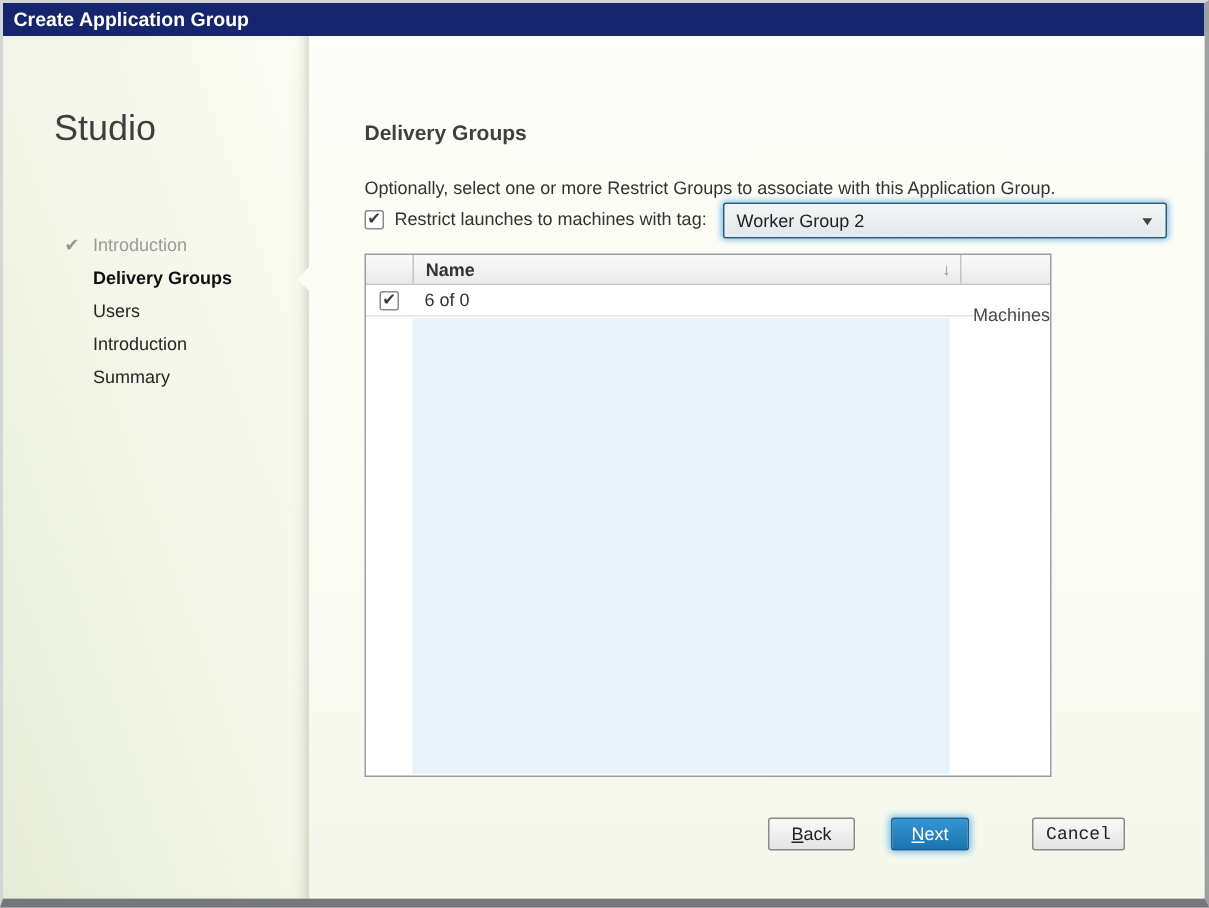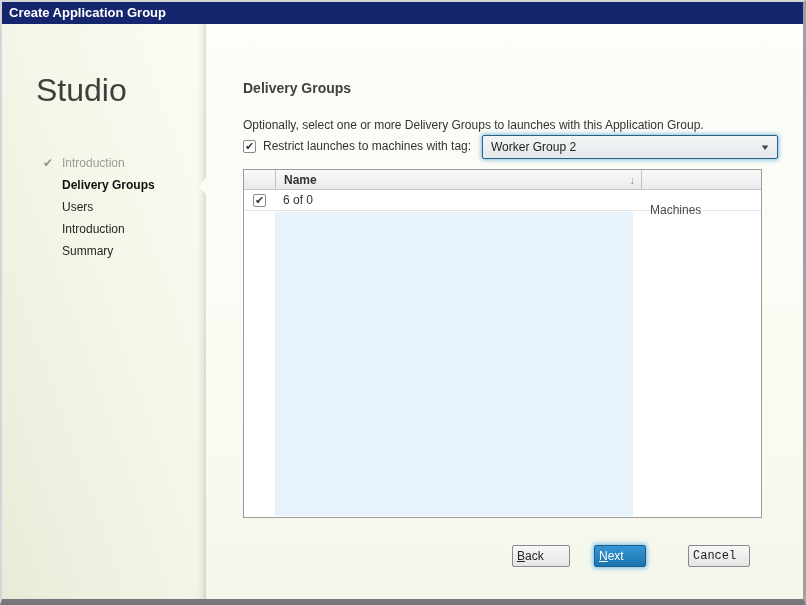--- a/index.html
+++ b/index.html
@@ -15,21 +15,21 @@
     font-size:13px;font-weight:bold;line-height:22px;padding-left:7px;
   }
   .body{flex:1;display:flex;position:relative;}
   
   .sidebar{
     position:relative;width:204px;flex:0 0 204px;
     background:linear-gradient(to bottom left,#fbfcf4 0%,#f2f5e6 55%,#e7ecd8 100%);
     box-shadow:inset -8px 0 10px -8px rgba(90,100,70,.40);
   }
   .brand{
-    position:absolute;left:34px;top:48px;font-size:32px;color:#3f3f3f;letter-spacing:0;
+    position:absolute;left:34px;top:48px;font-size:24px;color:#3f3f3f;letter-spacing:0;
   }
   .steps{position:absolute;left:0;top:128px;right:0;list-style:none;margin:0;padding:0;}
   .steps li{position:relative;height:22px;line-height:22px;font-size:12px;padding-left:60px;color:#262626;}
   .steps li.done{color:#9b9b9b;}
   .steps li.current{font-weight:bold;color:#101010;}
   .step-check{
     position:absolute;left:38px;top:0;width:16px;text-align:center;
     color:#8f9a8f;font-size:12px;
   }
   
@@ -55,21 +55,21 @@
     background:linear-gradient(to bottom,#f5f6f6,#e3e7ea);
     border:1px solid #2f5d80;border-radius:2px;
     box-shadow:0 0 4px 1px #7fbfe3;
     outline:1px dotted #e8f4fb;outline-offset:-3px;
     display:flex;align-items:center;font-size:12px;color:#222;padding:0 8px;cursor:default;
   }
   .combo .combo-value{flex:1;}
   .combo .arrow{font-size:8px;color:#444;transform:scaleX(1.4);}
   
   .dg-table{
-    position:absolute;left:37px;top:145px;width:519px;height:349px;box-sizing:border-box;
+    position:absolute;left:37px;top:145px;width:458px;height:349px;box-sizing:border-box;
     border:1px solid #9c9c9c;background:#fff;
   }
   .dg-header{
     display:flex;height:20px;box-sizing:border-box;
     background:linear-gradient(to bottom,#fafafa,#eaeaea);
     border-bottom:1px solid #c6c6c6;font-size:12px;
   }
   .dg-header .col-cb{width:31px;border-right:1px solid #c3c3c3;}
   .dg-header .col-name{
     width:357px;border-right:1px solid #c3c3c3;display:flex;align-items:center;
@@ -90,21 +90,21 @@
   }
   
   .footer{
     position:absolute;left:0;right:0;top:520px;height:24px;
     display:flex;justify-content:flex-end;align-items:center;padding-right:53px;
   }
   .btn{
     height:22px;box-sizing:border-box;border:1px solid #8a8a8a;border-radius:2px;
     background:linear-gradient(to bottom,#f9f9f9,#e4e4e4);
     font-family:"Liberation Sans",sans-serif;font-size:12px;color:#222;
-    display:flex;align-items:center;cursor:default;padding:0 4px;
+    display:flex;align-items:center;justify-content:center;cursor:default;padding:0 4px;
   }
   .btn .btn-label{display:block;}
   .btn.mnemonic .btn-label::first-letter{text-decoration:underline;}
   .btn-back{min-width:58px;margin-right:24px;}
   .btn-next{
     min-width:52px;margin-right:42px;border:1px solid #1a608f;color:#fff;
     background:linear-gradient(to bottom,#3595d3,#1b74ae);
     box-shadow:0 0 5px 1px #6fb9e6;
   }
   .btn-cancel{min-width:62px;font-family:Liberation Mono, monospace;}
@@ -139,21 +139,21 @@
         <li>
           <span>Summary</span>
         </li>
       </ul>
     </div>
 
     <div class="content">
       <div class="notch"></div>
 
       <div class="heading">Delivery Groups</div>
-      <div class="description">Optionally, select one or more Delivery Groups to launches with this Application Group.</div>
+      <div class="description">Optionally, select one or more Restrict Groups to associate with this Application Group.</div>
 
       <div class="restrict-row">
         <span class="checkbox">
           <span>✔</span>
         </span>
         <span>Restrict launches to machines with tag:</span>
       </div>
 
       <div class="combo">
         <span class="combo-value">Worker Group 2</span>

